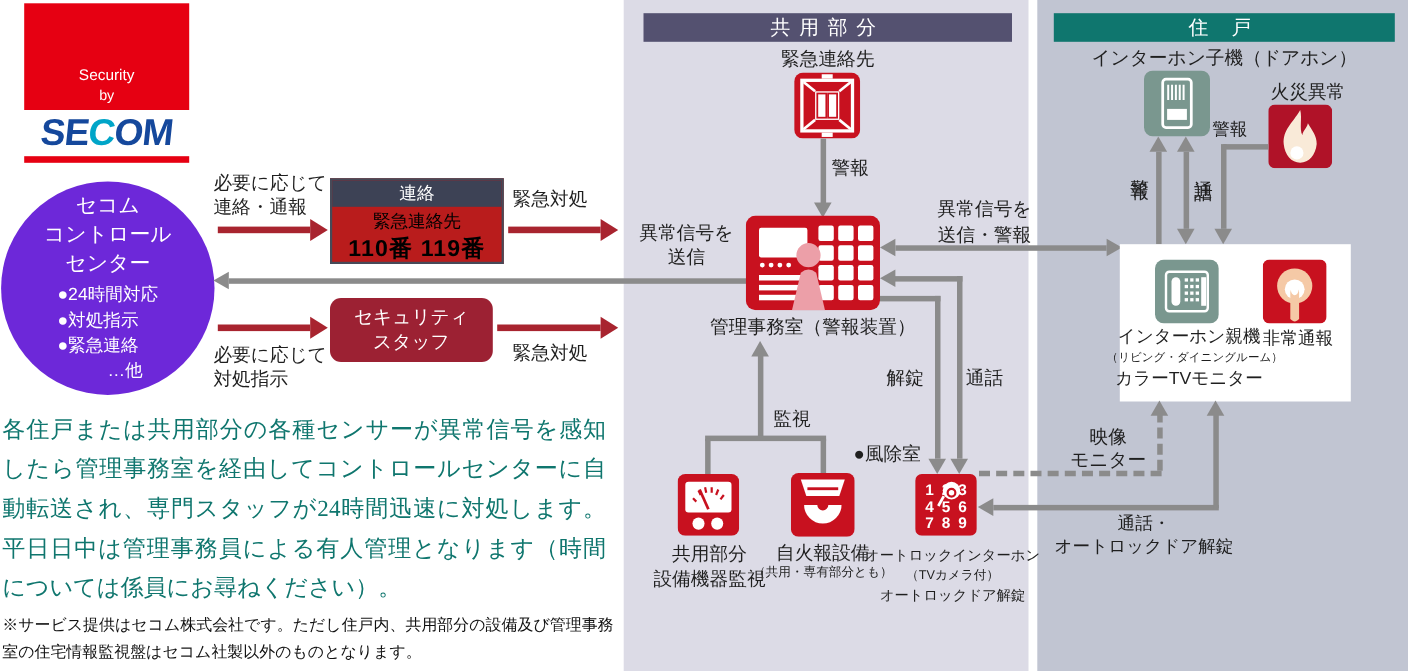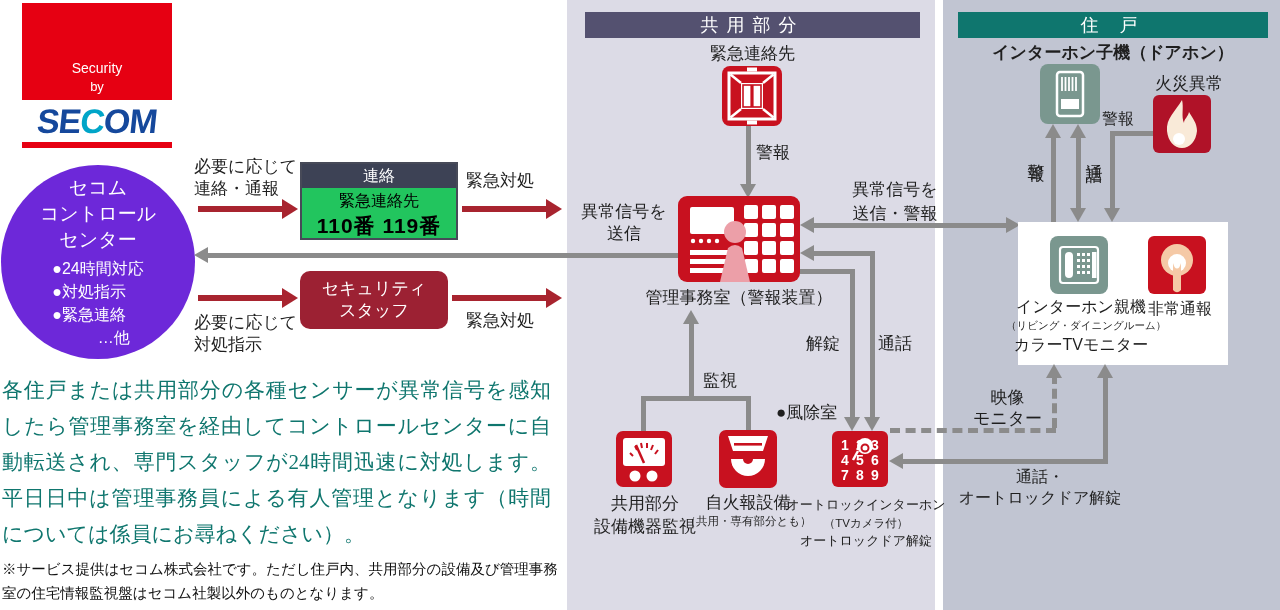--- a/index.html
+++ b/index.html
@@ -60,21 +60,21 @@
     </div>
   </div>
 
   <div class="lbl" style="left:194px;top:156px;">
     <div>必要に応じて</div>
       <div>連絡・通報</div>
   </div>
   <div class="rh" style="left:198px;top:206px;width:84px;"></div>
   <div class="ah rah-r" style="left:282px;top:199px;"></div>
 
-  <div style="position:absolute;left:300px;top:162px;width:158px;height:78px;border:2px solid #474a58;box-sizing:border-box;background:#22c55e;">
+  <div style="position:absolute;left:300px;top:162px;width:158px;height:78px;border:2px solid #474a58;box-sizing:border-box;background:#b91c1c;">
     <div style="height:24px;background:#3d4255;color:#fff;font-size:16px;display:flex;align-items:center;justify-content:center;">連絡</div>
     <div class="c" style="font-size:16px;margin-top:3px;">緊急連絡先</div>
     <div class="c" style="font-size:21px;font-weight:600;letter-spacing:1px;">110番 119番</div>
   </div>
 
   <div class="lbl" style="left:466px;top:170px;">緊急対処</div>
   <div class="rh" style="left:462px;top:206px;width:84px;"></div>
   <div class="ah rah-r" style="left:546px;top:199px;"></div>
 
   <div class="h" style="left:208px;top:253px;width:472px;"></div>
@@ -243,21 +243,21 @@
   <div class="h" style="left:814px;top:223px;width:192px;"></div>
   <div class="ah ah-l" style="left:800px;top:217px;"></div>
   <div class="ah ah-r" style="left:1006px;top:217px;"></div>
   <div class="lbl c" style="left:820px;top:178px;width:150px;line-height:24px;">
     <div>異常信号を</div>
       <div>送信・警報</div>
   </div>
 
   <div class="sect-hdr" style="left:958px;top:12px;width:310px;background:#0f766e;">住 戸</div>
 
-  <div class="lbl c" style="left:963px;top:42px;width:300px;font-weight:bold;">インターホン子機（ドアホン）</div>
+  <div class="lbl c" style="left:963px;top:42px;width:300px;">インターホン子機（ドアホン）</div>
 
   <div style="position:absolute;left:1040px;top:64px;">
     <svg width="60" height="60" viewBox="0 0 60 60">
       <rect width="60" height="60" rx="8" fill="#7a978f"></rect>
       <rect x="17" y="8" width="26" height="44" rx="3" fill="none" stroke="#fff" stroke-width="2.5"></rect>
       <g stroke="#fff" stroke-width="1.8">
         <line x1="22" y1="13" x2="22" y2="27"></line>
           <line x1="25.5" y1="13" x2="25.5" y2="27"></line>
         <line x1="29" y1="13" x2="29" y2="27"></line>
           <line x1="32.5" y1="13" x2="32.5" y2="27"></line>

